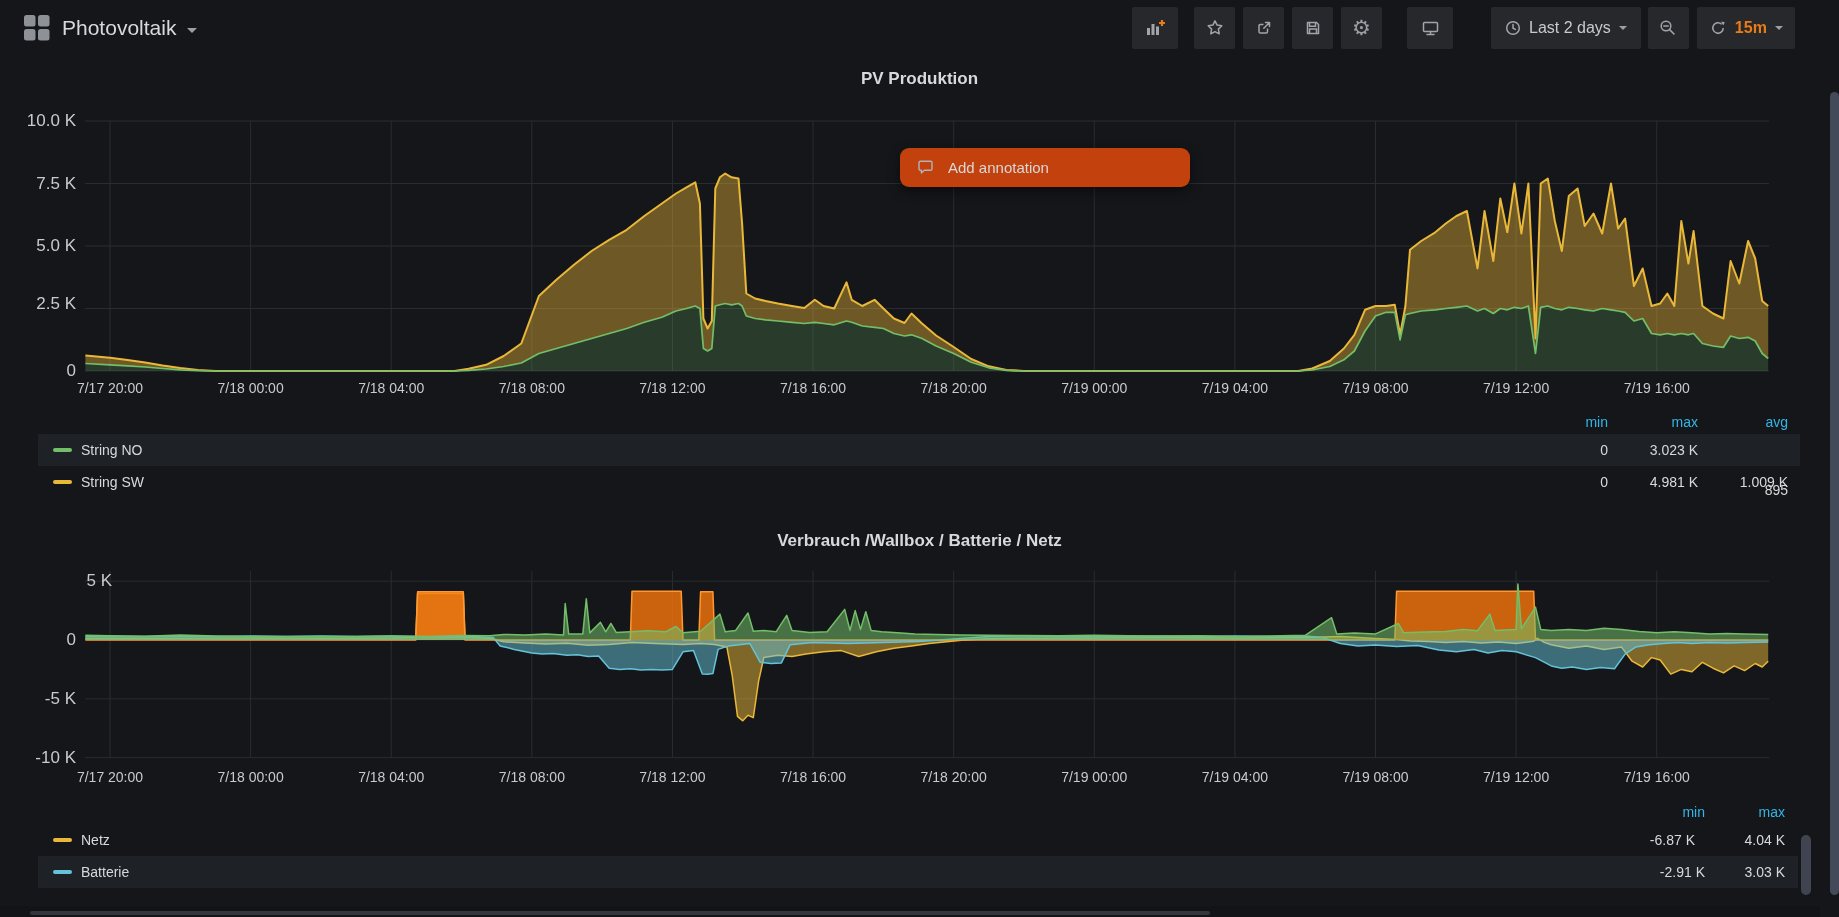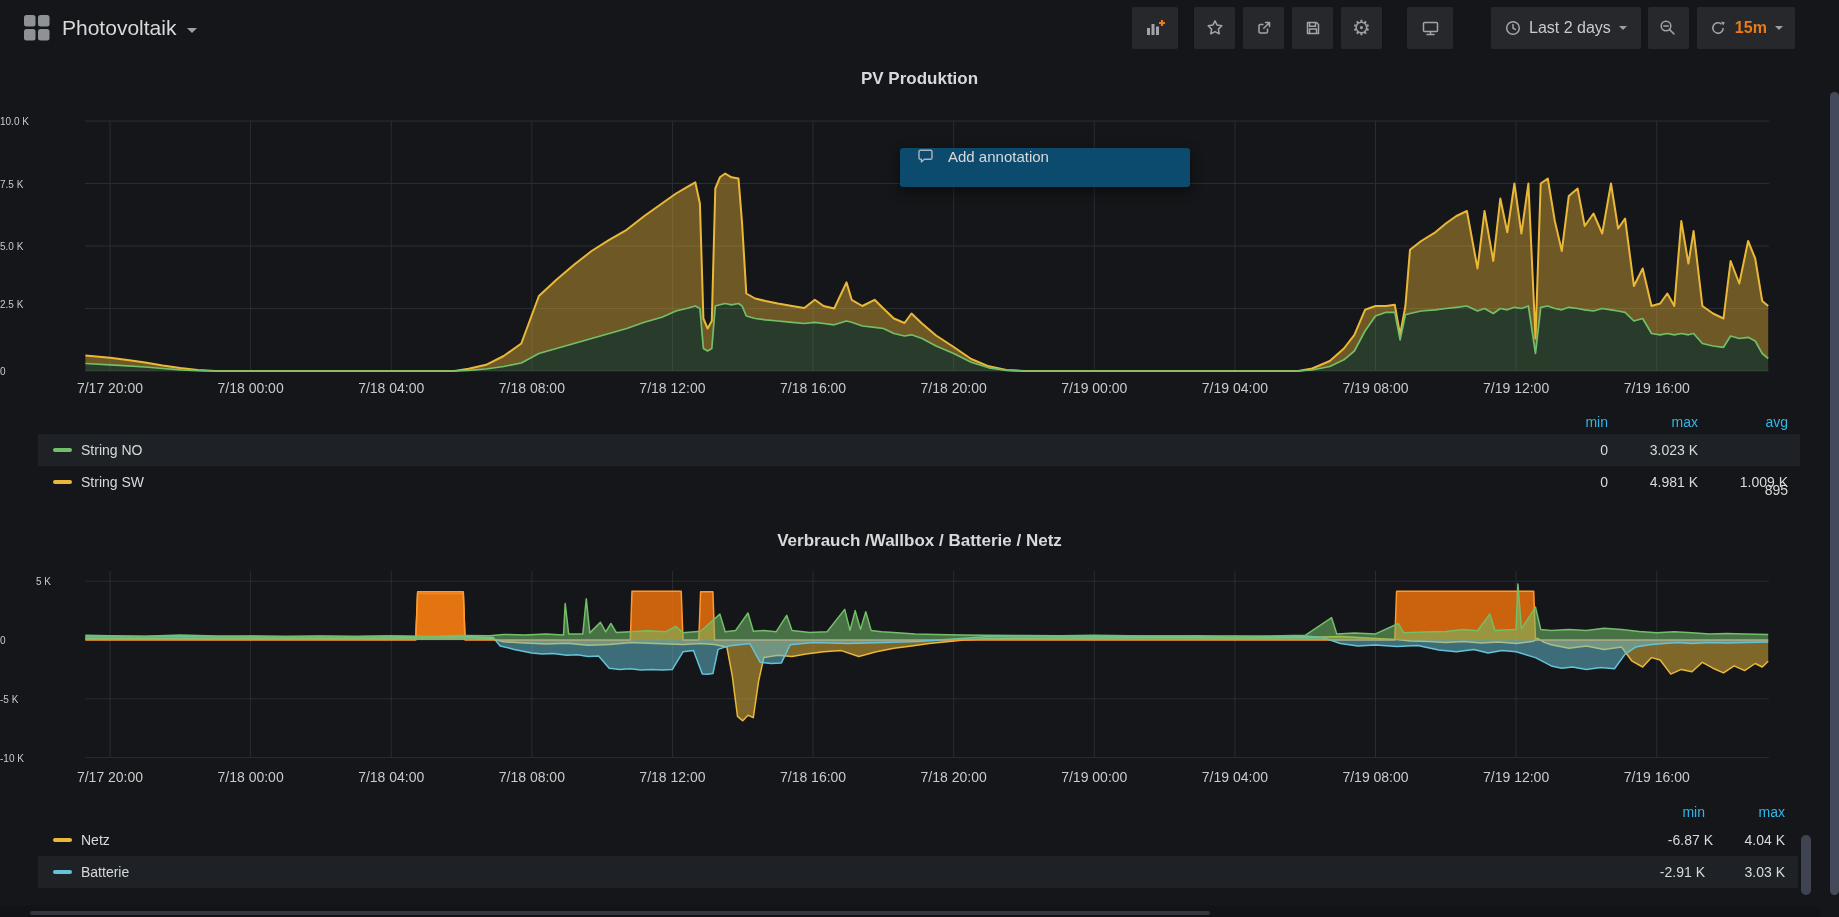--- a/index.html
+++ b/index.html
@@ -17,33 +17,33 @@
   .ib{width:41px;}
   .gear-glyph{font-family:"DejaVu Sans",sans-serif;font-size:21px;color:#9a9ea3;line-height:1;}
   .time-btn{padding:0 14px;font-size:16px;color:#c9cacb;gap:8px;}
   .refresh-btn{padding:0 12px;font-size:16px;gap:8px;}
   .refresh-label{color:#eb7b18;font-weight:700;}
   
   .panel-title{position:absolute;left:0;width:1839px;text-align:center;font-size:17px;font-weight:700;color:#d8d9da;}
   
   .chart-svg{position:absolute;}
   .tick-x{position:absolute;transform:translateX(-50%);font-size:14px;color:#c9cacb;white-space:nowrap;}
-  .tick-y{position:absolute;left:0;width:76px;transform:translateY(-50%);font-size:10px;color:#c9cacb;text-align:left;white-space:nowrap;}
+  .tick-y{position:absolute;left:0;width:76px;transform:translateY(-50%);font-size:17px;color:#c9cacb;text-align:right;white-space:nowrap;}
   
   .leg-head{position:absolute;height:24px;}
   .leg-head span{position:absolute;line-height:24px;font-size:14px;font-weight:400;color:#33b5e5;text-align:right;}
   .legend{position:absolute;}
   .leg-row{position:relative;height:32px;}
   .leg-row.hl{background:#1e2126;}
   .leg-dash{position:absolute;left:15px;top:14px;width:19px;height:4px;border-radius:2px;}
   .leg-label{position:absolute;left:43px;line-height:32px;font-size:14px;color:#d8d9da;cursor:pointer;}
   .leg-val{position:absolute;line-height:32px;font-size:14px;color:#d8d9da;text-align:right;}
   
-  .annot{position:absolute;left:900px;top:148px;width:273px;height:39px;background:#0c4a6e;border-radius:3px;
-         box-shadow:0 4px 12px rgba(0,0,0,.5);display:flex;align-items:flex-start;padding-left:17px;gap:14px;z-index:20;cursor:pointer;}
+  .annot{position:absolute;left:900px;top:148px;width:273px;height:39px;background:#c2410c;border-radius:9px;
+         box-shadow:0 4px 12px rgba(0,0,0,.5);display:flex;align-items:center;padding-left:17px;gap:14px;z-index:20;cursor:pointer;}
   .annot-label{font-size:15px;color:#d8d9da;}
   
   .vscroll-main{position:absolute;left:1830px;top:92px;width:9px;height:803px;background:#454a5a;border-radius:5px;}
   .vscroll-legend{position:absolute;left:1801px;top:835px;width:10px;height:60px;background:#3f4450;border-radius:5px;}
   .hscroll-track{position:absolute;left:0;top:906px;width:1820px;height:11px;background:#121316;}
   .hscroll-thumb{position:absolute;left:30px;top:911px;width:1180px;height:4px;background:#33363c;border-radius:2px;}
 </style>
 </head>
 <body>
 
@@ -201,21 +201,21 @@
     <path d="M0.4 69.3L25.0 69.8L60.2 70.2L95.3 68.9L130.5 69.9L165.6 70.4L200.8 70.5L235.9 70.6L271.1 70.4L306.2 70.1L341.4 70.4L376.5 69.5L404.7 69.8L418.7 68.4L439.8 68.9L460.9 68.1L478.5 69.1L480.2 37.5L483.7 68.1L497.8 67.9L501.3 32.8L504.8 66.9L515.4 56.4L520.7 65.8L525.9 57.5L531.2 66.4L545.3 65.8L562.8 64.8L580.4 65.8L591.0 60.5L598.0 66.7L615.6 65.2L634.9 48.1L640.2 65.8L650.7 64.4L663.0 47.0L668.3 65.2L678.8 64.6L691.1 65.8L701.7 49.3L707.0 64.6L724.5 66.5L742.1 65.8L759.7 43.4L765.0 64.4L770.2 44.6L775.5 63.4L780.8 45.8L786.1 64.4L796.6 65.8L812.4 66.7L830.0 67.9L851.1 68.5L875.7 68.9L903.8 69.3L939.0 69.5L974.1 69.8L1009.3 69.3L1044.4 69.8L1079.6 70.1L1114.7 69.8L1149.9 70.4L1185.0 70.1L1220.2 69.3L1246.6 51.7L1251.8 67.9L1269.4 66.9L1290.5 67.9L1313.4 57.5L1318.6 66.7L1339.7 66.0L1360.8 65.5L1378.4 63.4L1392.5 64.8L1404.8 48.1L1410.0 64.6L1431.1 63.4L1432.9 18.1L1436.4 62.8L1450.5 41.1L1455.7 63.4L1466.3 64.4L1483.8 63.4L1501.4 64.4L1519.0 62.2L1536.6 63.4L1554.2 65.5L1571.7 66.7L1589.3 65.8L1606.9 66.7L1624.5 67.9L1642.0 67.4L1659.6 68.1L1683.2 68.6" fill="none" stroke="#73bf69" stroke-width="1.5" stroke-linejoin="round"></path>
   </svg>
 <div class="leg-head" id="legHead2" style="left:38px;top:800px;width:1760px;">
     <span style="right: 93px; width: 90px;">min</span>
     <span style="right: 13px; width: 90px;">max</span>
   </div>
 <div class="legend" id="legend2" style="left:38px;top:824px;width:1760px;">
     <div class="leg-row">
       <span class="leg-dash" style="background: rgb(234, 184, 57);"></span>
       <span class="leg-label">Netz</span>
-      <span class="leg-val" style="right: 85px; width: 110px;">-6.87 K</span>
+      <span class="leg-val" style="right: 103px; width: 110px;">-6.87 K</span>
       <span class="leg-val" style="right: 13px; width: 110px;">4.04 K</span>
     </div>
     <div class="leg-row hl">
       <span class="leg-dash" style="background: rgb(100, 195, 216);"></span>
       <span class="leg-label">Batterie</span>
       <span class="leg-val" style="right: 93px; width: 110px;">-2.91 K</span>
       <span class="leg-val" style="right: 13px; width: 110px;">3.03 K</span>
     </div>
   </div>
 

